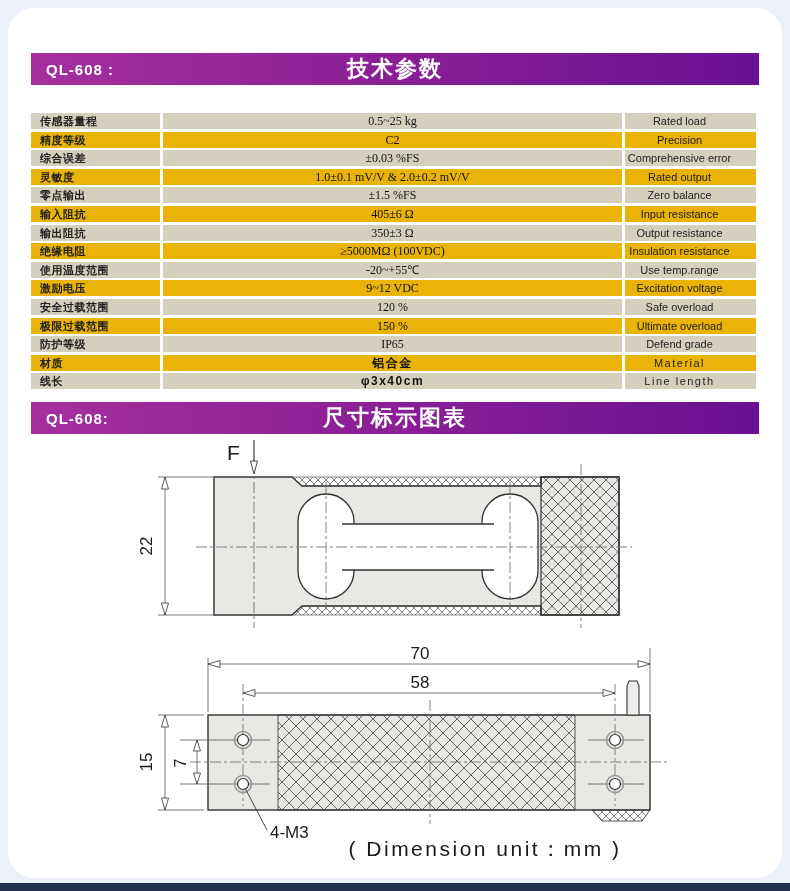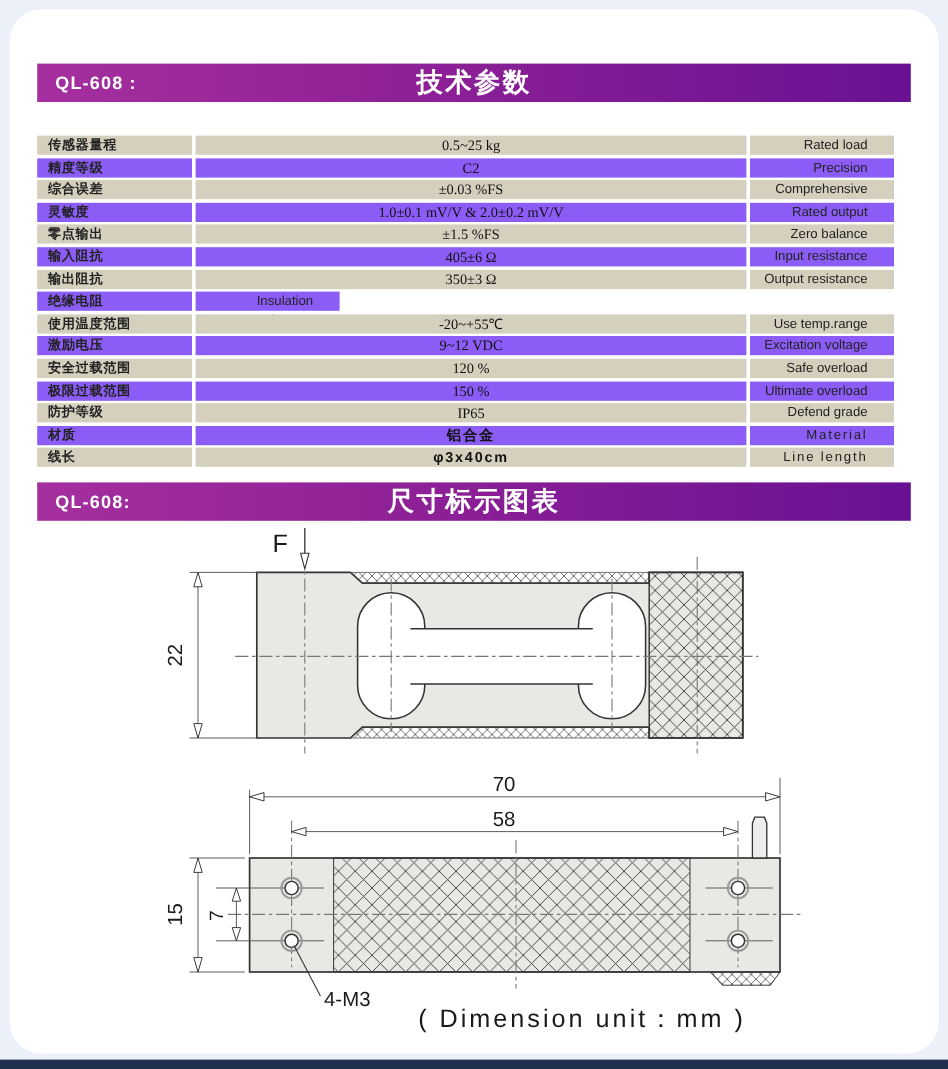--- a/index.html
+++ b/index.html
@@ -14,24 +14,24 @@
   .banner .title { position:absolute; left:0; right:0; text-align:center; font-size:22px; font-weight:bold; letter-spacing:2px; }
   .banner1 { top:45px; }
   .banner2 { top:394px; }
   .spec-table { position:absolute; left:23px; top:105px; width:728px; }
   .trow { display:flex; height:16px; margin-bottom:2.6px; }
   .trow .c1 { width:129px; margin-right:3px; padding-left:9px; font-size:11px; font-weight:bold;
               letter-spacing:0.5px; line-height:16px; color:#222;
               font-family:"Liberation Serif", serif; }
   .trow .c2 { width:459px; margin-right:3px; text-align:center; font-size:12px; line-height:16px;
               color:#111; font-family:Liberation Serif, serif; }
-  .trow .c3 { width:120px; text-align:right; padding-right:22px; font-size:11px; line-height:16px;
+  .trow .c3 { width:131px; text-align:center; padding-right:22px; font-size:11px; line-height:16px;
               color:#222; font-family:"Liberation Sans", sans-serif; }
   .trow.odd  .c1, .trow.odd  .c2, .trow.odd  .c3 { background:#d5cfbe; }
-  .trow.even .c1, .trow.even .c2, .trow.even .c3 { background:#8b5cf6; }
+  .trow.even .c1, .trow.even .c2, .trow.even .c3 { background:#eab308; }
   .trow.alt .c1 { font-family:"Liberation Sans", sans-serif; }
   .trow.alt .c2 { font-family:"Liberation Sans", sans-serif; font-weight:bold; letter-spacing:1.5px; }
   .trow.alt .c3 { letter-spacing:1.5px; }
   .drawing-svg { position:absolute; left:22px; top:424px; }
   .footer-bar { position:absolute; left:0; top:883px; width:790px; height:8px; background:#22304f; }
   svg text { font-family:"Liberation Sans", sans-serif; fill:#1a1a1a; }
 </style>
 </head>
 <body>
 
@@ -74,20 +74,21 @@
         <div class="c2">405±6 Ω</div>
         <div class="c3">Input resistance</div>
       </div>
       <div class="trow odd">
         <div class="c1">输出阻抗</div>
         <div class="c2">350±3 Ω</div>
         <div class="c3">Output resistance</div>
       </div>
       <div class="trow even">
         <div class="c1">绝缘电阻</div>
+        <div class="c2">≥5000MΩ (100VDC)</div>
         <div class="c3">Insulation resistance</div>
       </div>
       <div class="trow odd">
         <div class="c1">使用温度范围</div>
         <div class="c2">-20~+55℃</div>
         <div class="c3">Use temp.range</div>
       </div>
       <div class="trow even">
         <div class="c1">激励电压</div>
         <div class="c2">9~12 VDC</div>

